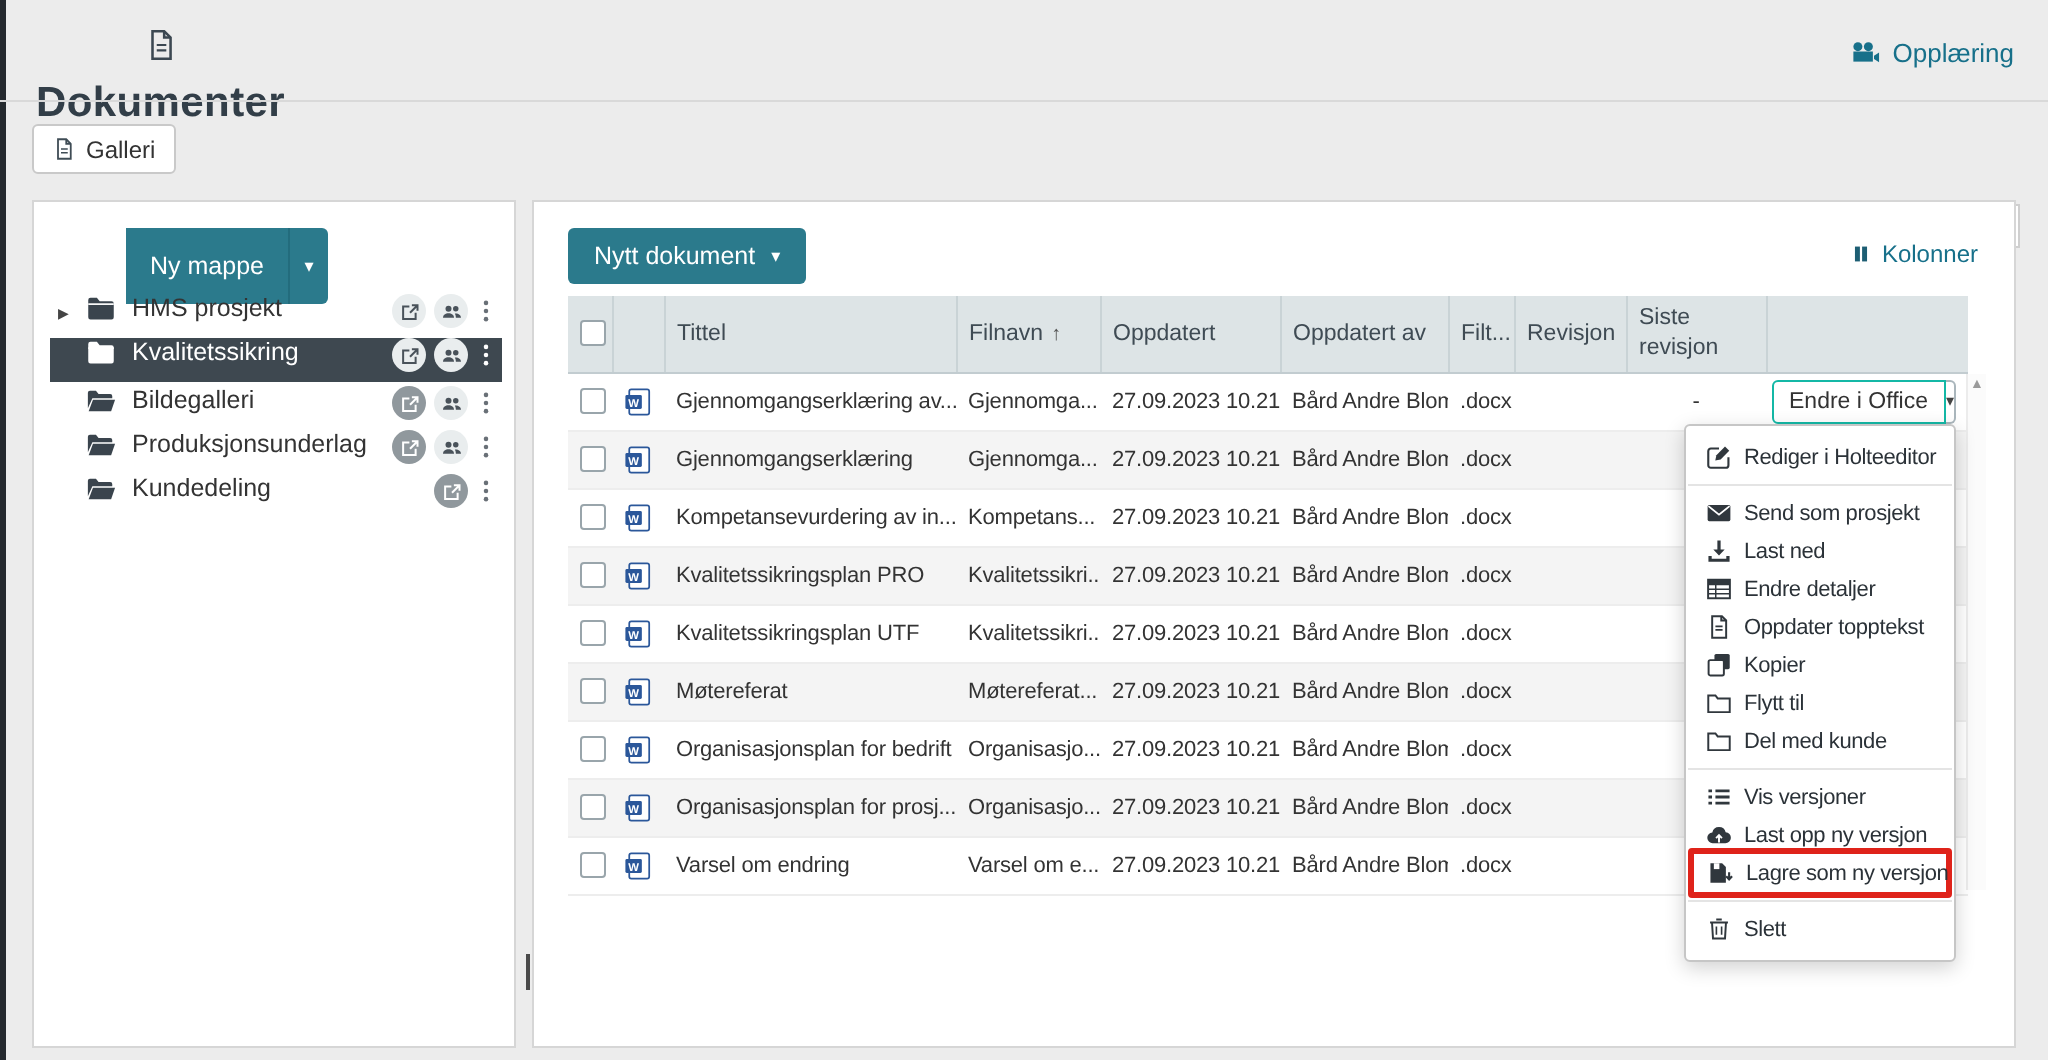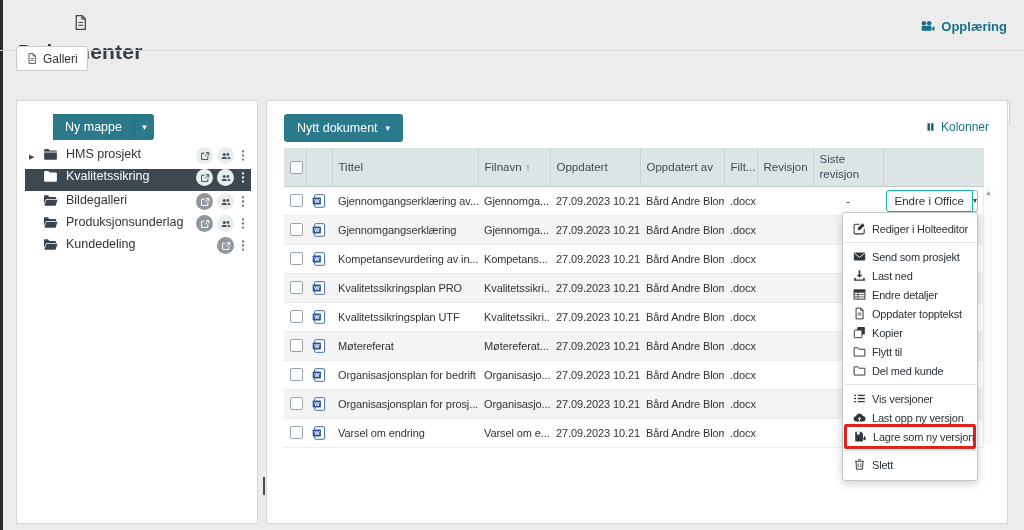--- a/index.html
+++ b/index.html
@@ -3,33 +3,33 @@
 <meta charset="utf-8">
 <style>
   *{margin:0;padding:0;box-sizing:border-box;}
   body{font-family:"Liberation Sans",sans-serif;background:#ececec;}
   #app{position:relative;width:1024px;height:530px;background:#ececec;overflow:hidden;color:#333;}
   .edge-strip{position:absolute;left:0;top:0;width:3px;height:530px;background:#24292e;}
   .page-header{position:absolute;left:18px;top:13px;display:flex;align-items:center;gap:8px;color:#323e48;flex-direction:column;}
   .page-header .ic{width:17px;height:19px;display:flex;color:#3c4852;}
   .page-header .ic svg{width:17px;height:19px;}
   .page-title-text{font-size:21px;font-weight:bold;letter-spacing:.2px;}
-  .training-link{position:absolute;right:17px;top:19px;display:flex;gap:6px;align-items:center;color:#17708a;font-size:13px;cursor:pointer;font-weight:bold;}
+  .training-link{position:absolute;right:17px;top:19px;display:flex;gap:6px;align-items:center;color:#17708a;font-size:13px;cursor:pointer;}
   .training-link .ic{width:15px;height:15px;display:flex;}
   .training-link .ic svg{width:15px;height:15px;}
   .top-divider{position:absolute;left:0;right:0;top:50px;height:1px;background:#d9d9d9;}
-  .btn-gallery{position:absolute;left:16px;top:46px;height:25px;display:inline-flex;align-items:center;gap:5px;background:#fff;border:1px solid #c9c9c9;border-radius:3px;padding:0 9px;font-size:12px;color:#333;font-family:inherit;cursor:pointer;}
+  .btn-gallery{position:absolute;left:16px;top:62px;height:25px;display:inline-flex;align-items:center;gap:5px;background:#fff;border:1px solid #c9c9c9;border-radius:3px;padding:0 9px;font-size:12px;color:#333;font-family:inherit;cursor:pointer;}
   .btn-gallery .ic{width:12px;height:13px;display:flex;color:#3f4c55;}
   .btn-gallery .ic svg{width:12px;height:13px;}
   .search-box{position:absolute;left:888px;top:66px;width:122px;height:22px;border:1px solid #cfcfcf;background:#fff;font-size:12px;padding:0 8px;color:#333;font-family:inherit;margin-top:36px;}
   .search-box::placeholder{color:#8a8a8a;}
   .panel{position:absolute;background:#fff;border:1px solid #d6d6d6;}
   #left-panel{left:16px;top:100px;width:242px;height:424px;}
   #main-panel{left:266px;top:100px;width:742px;height:424px;}
-  .split-btn{position:absolute;left:16px;top:13px;height:26px;display:flex;border-radius:3px;overflow:hidden;cursor:pointer;padding-left:20px;}
+  .split-btn{position:absolute;left:26px;top:13px;height:38px;display:flex;border-radius:3px;overflow:hidden;cursor:pointer;padding-left:20px;}
   .split-btn .main-part{background:#2b7a8c;color:#fff;font-size:12.5px;padding:0 12px;display:flex;align-items:center;}
   .split-btn .caret-part{background:#2b7a8c;color:#fff;width:20px;display:flex;align-items:center;justify-content:center;border-left:1px solid #236c7d;font-size:9px;}
   #folder-tree{position:absolute;left:8px;top:46px;width:226px;}
   .tree-row{display:flex;align-items:flex-start;height:20px;margin-bottom:2px;font-size:12.5px;color:#333;position:relative;padding-left:18px;cursor:pointer;}
   .tree-row.selected{background:#3e4850;color:#fff;height:22px;}
   .tree-caret{position:absolute;left:4px;top:50%;transform:translateY(-50%);font-size:7px;color:#444;}
   .tree-folder{width:15px;height:15px;margin-right:8px;color:#3a444d;flex:none;display:flex;}
   .tree-folder svg{width:15px;height:15px;}
   .tree-row.selected .tree-folder{color:#fff;}
   .tree-label{white-space:nowrap;overflow:hidden;}

